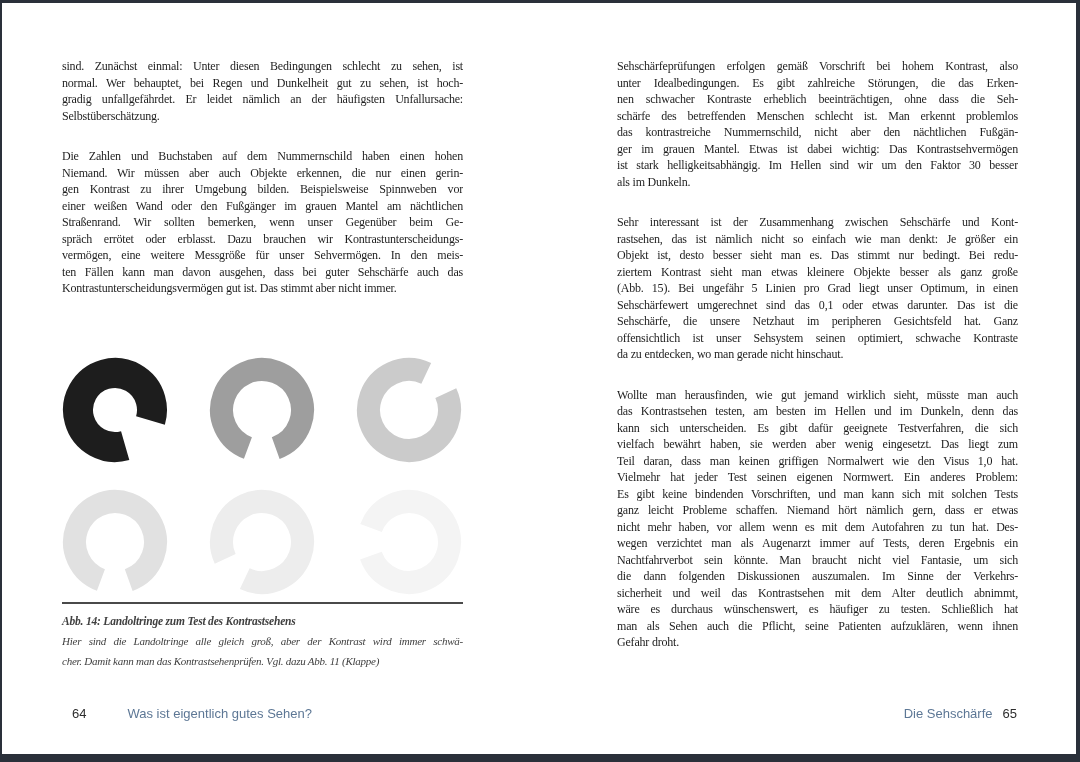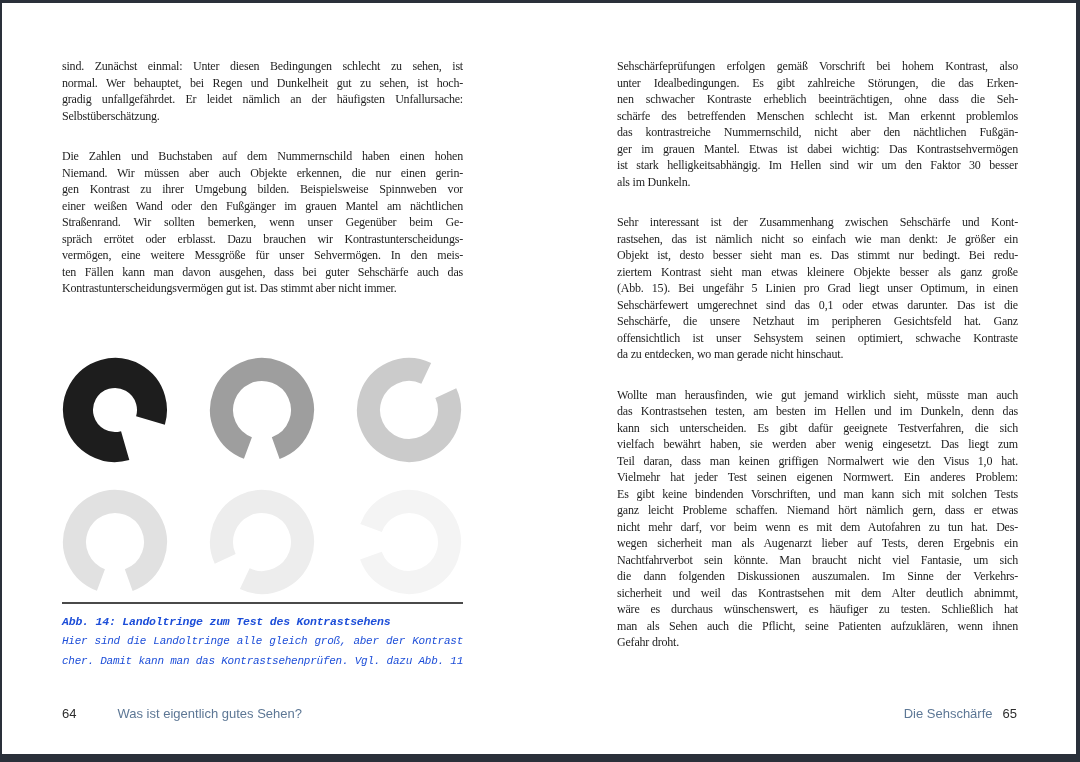--- a/index.html
+++ b/index.html
@@ -47,38 +47,38 @@
     width: 401px;
   }
   .ring { width: 106px; height: 106px; display: block; }
 
   .figrule {
     border: none;
     border-top: 2px solid #4a4a4a;
     margin: 7px 0 8px 0;
   }
   figcaption {
-    font-family: Liberation Mono, monospace;
-    color: #1d4ed8;
+    font-family: Liberation Serif, serif;
+    color: #404040;
   }
   .cap-title {
     font-style: italic; font-weight: bold;
     font-size: 11.5px; line-height: 19px;
     letter-spacing: -0.2px;
   }
   .cap-body { font-style: italic; font-size: 11px; letter-spacing: -0.25px; }
   .cap-body .pline { height: 20px; line-height: 20px; }
 
   .footer {
     position: absolute; top: 706px;
     font-family: "Liberation Sans", sans-serif;
     font-size: 13px; line-height: 16px;
     display: flex; align-items: baseline;
   }
-  .footer-left  { left: 62px; justify-content: flex-end; }
+  .footer-left  { left: 72px; justify-content: flex-end; }
   .footer-right { right: 63px; }
   .pagenum { color: #2d2d2d; }
   .chapter { color: #5d7795; }
   .footer-left .chapter  { margin-left: 41px; }
   .footer-right .pagenum { margin-left: 10px; }
 </style>
 </head>
 <body>
 
 <div>
@@ -163,22 +163,22 @@
       </div>
     <div class="para">
         <div class="pline">Wollte man herausfinden, wie gut jemand wirklich sieht, müsste man auch</div>
         <div class="pline">das Kontrastsehen testen, am besten im Hellen und im Dunkeln, denn das</div>
         <div class="pline">kann sich unterscheiden. Es gibt dafür geeignete Testverfahren, die sich</div>
         <div class="pline">vielfach bewährt haben, sie werden aber wenig eingesetzt. Das liegt zum</div>
         <div class="pline">Teil daran, dass man keinen griffigen Normalwert wie den Visus 1,0 hat.</div>
         <div class="pline">Vielmehr hat jeder Test seinen eigenen Normwert. Ein anderes Problem:</div>
         <div class="pline">Es gibt keine bindenden Vorschriften, und man kann sich mit solchen Tests</div>
         <div class="pline">ganz leicht Probleme schaffen. Niemand hört nämlich gern, dass er etwas</div>
-        <div class="pline">nicht mehr darf, vor beim wenn es mit dem Autofahren zu tun hat. Des-</div>
-        <div class="pline">wegen sicherheit man als Augenarzt lieber auf Tests, deren Ergebnis ein</div>
+        <div class="pline">nicht mehr haben, vor allem wenn es mit dem Autofahren zu tun hat. Des-</div>
+        <div class="pline">wegen verzichtet man als Augenarzt immer auf Tests, deren Ergebnis ein</div>
         <div class="pline">Nachtfahrverbot sein könnte. Man braucht nicht viel Fantasie, um sich</div>
         <div class="pline">die dann folgenden Diskussionen auszumalen. Im Sinne der Verkehrs-</div>
         <div class="pline">sicherheit und weil das Kontrastsehen mit dem Alter deutlich abnimmt,</div>
         <div class="pline">wäre es durchaus wünschenswert, es häufiger zu testen. Schließlich hat</div>
         <div class="pline">man als Sehen auch die Pflicht, seine Patienten aufzuklären, wenn ihnen</div>
         <div class="pline pline-last">Gefahr droht.</div>
       </div>
   </div>
 
   <div class="footer footer-left">

